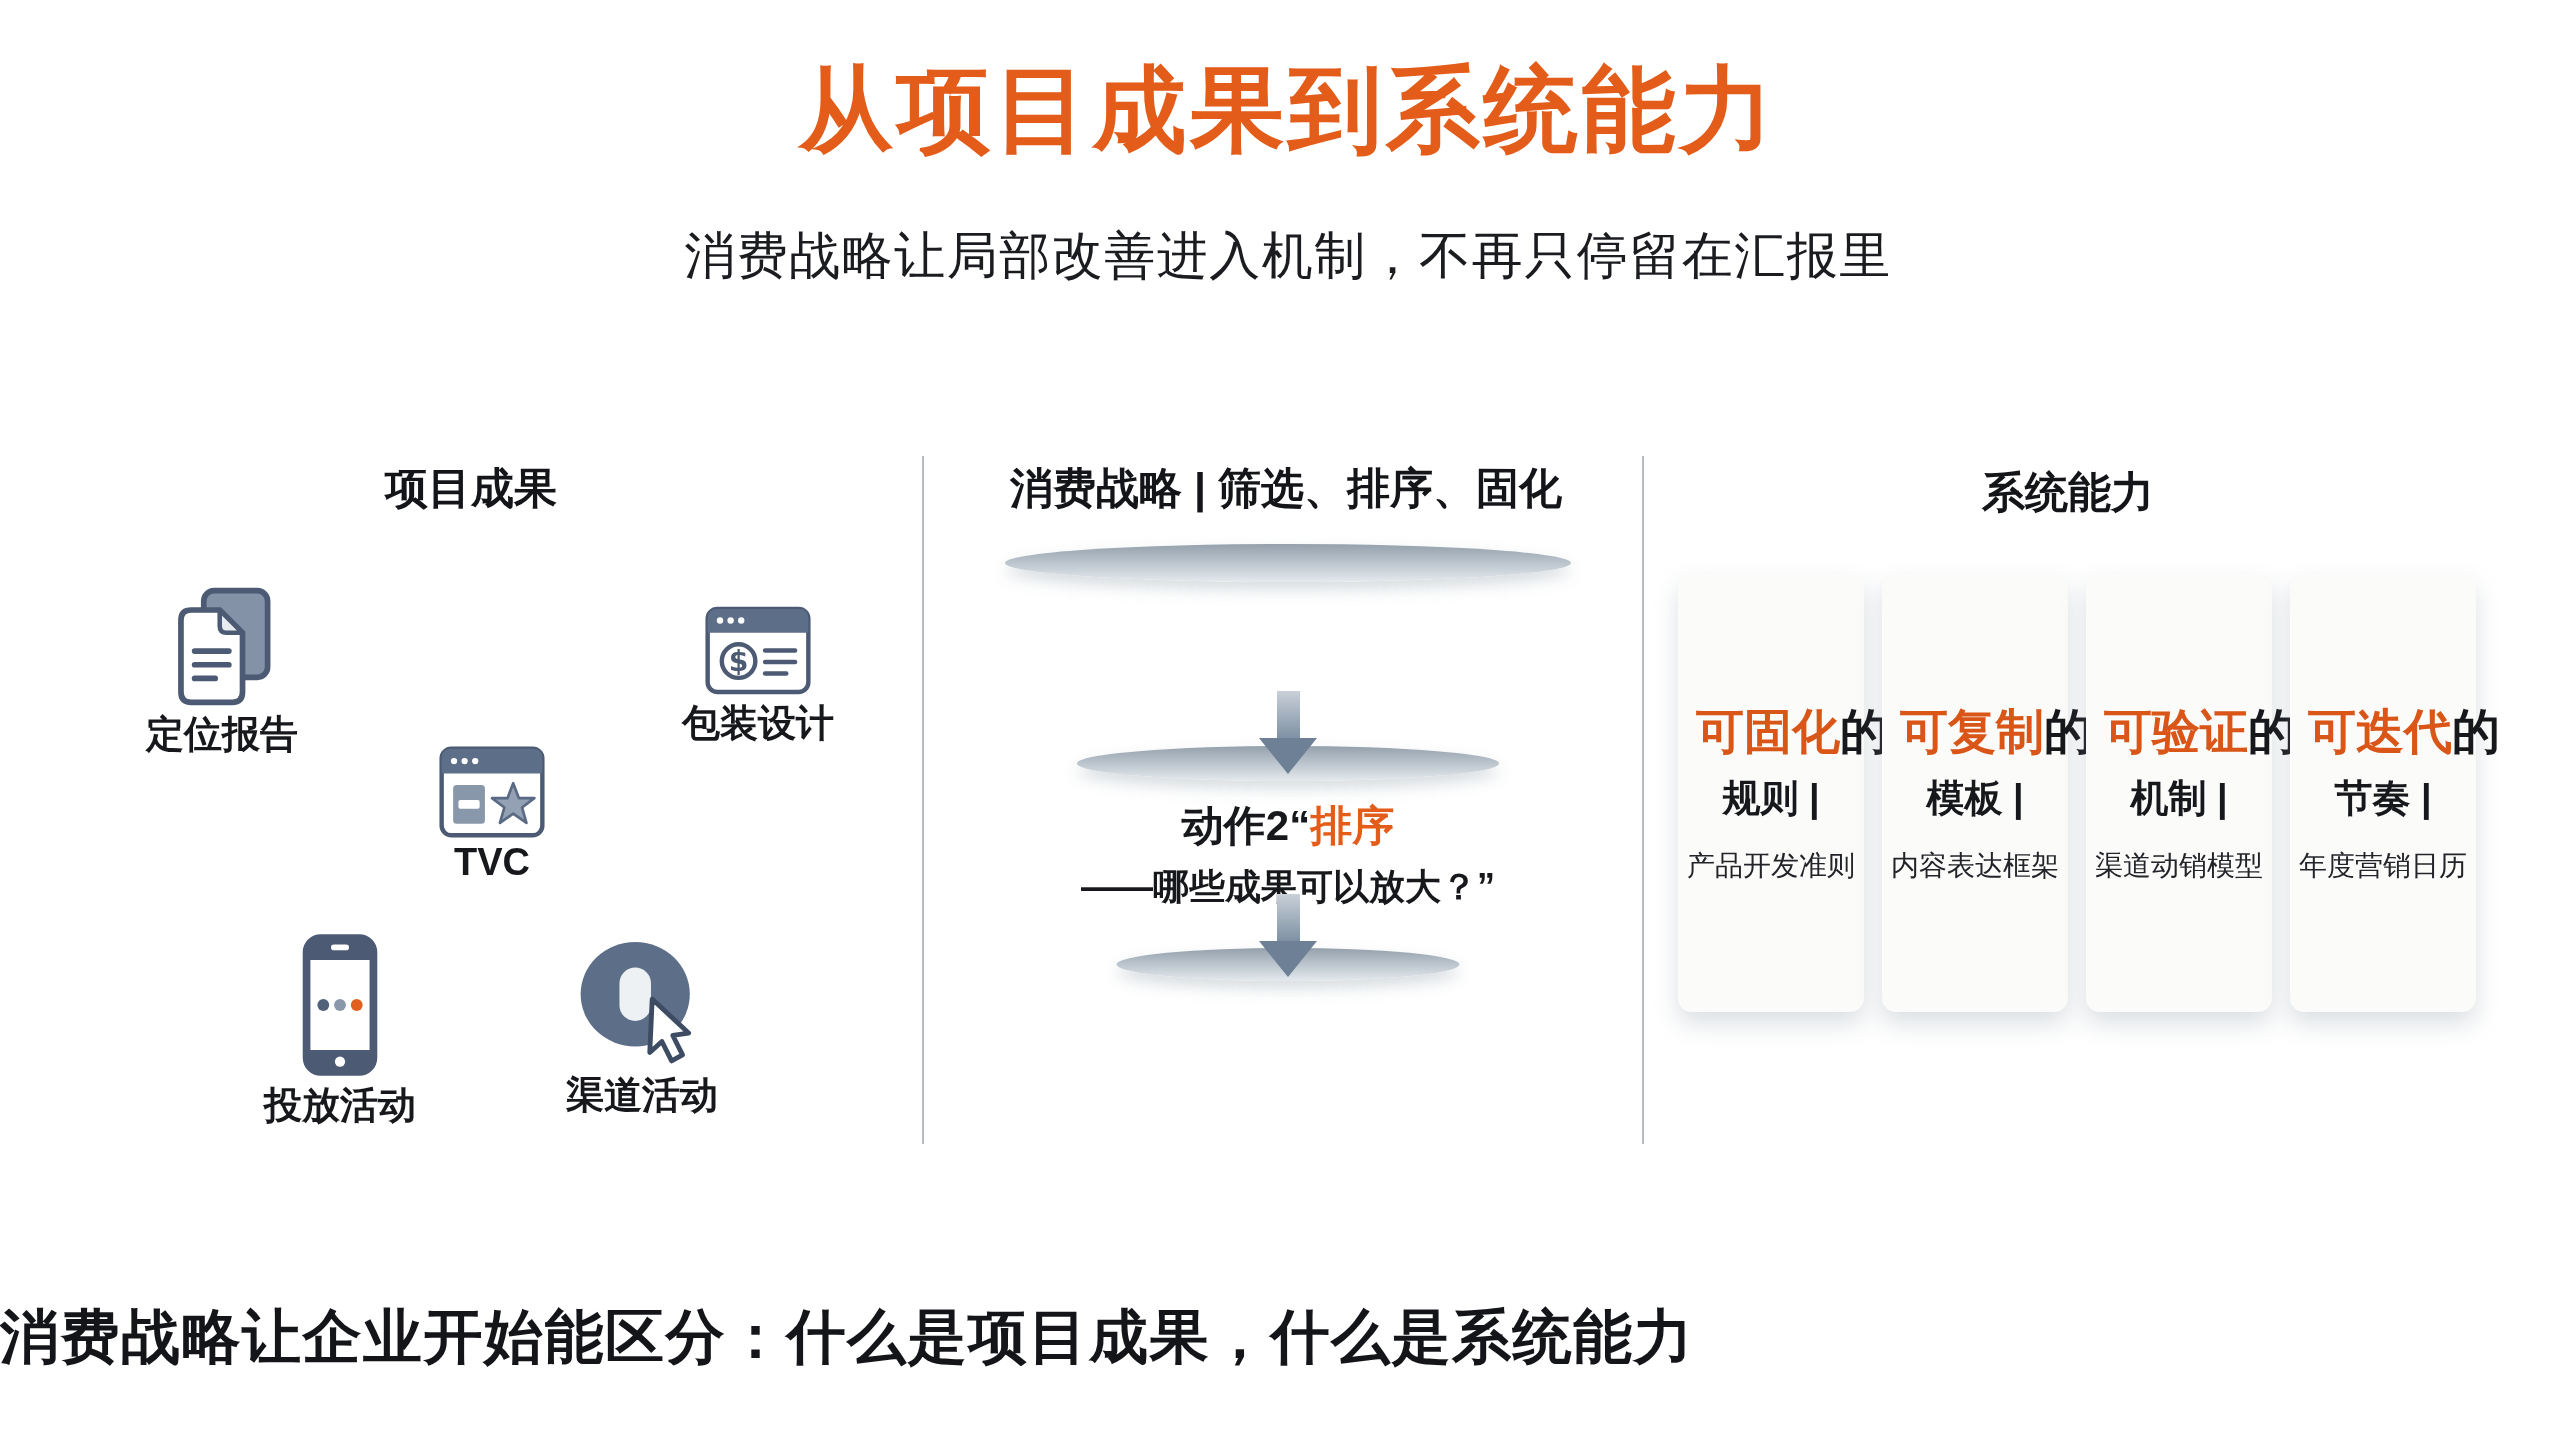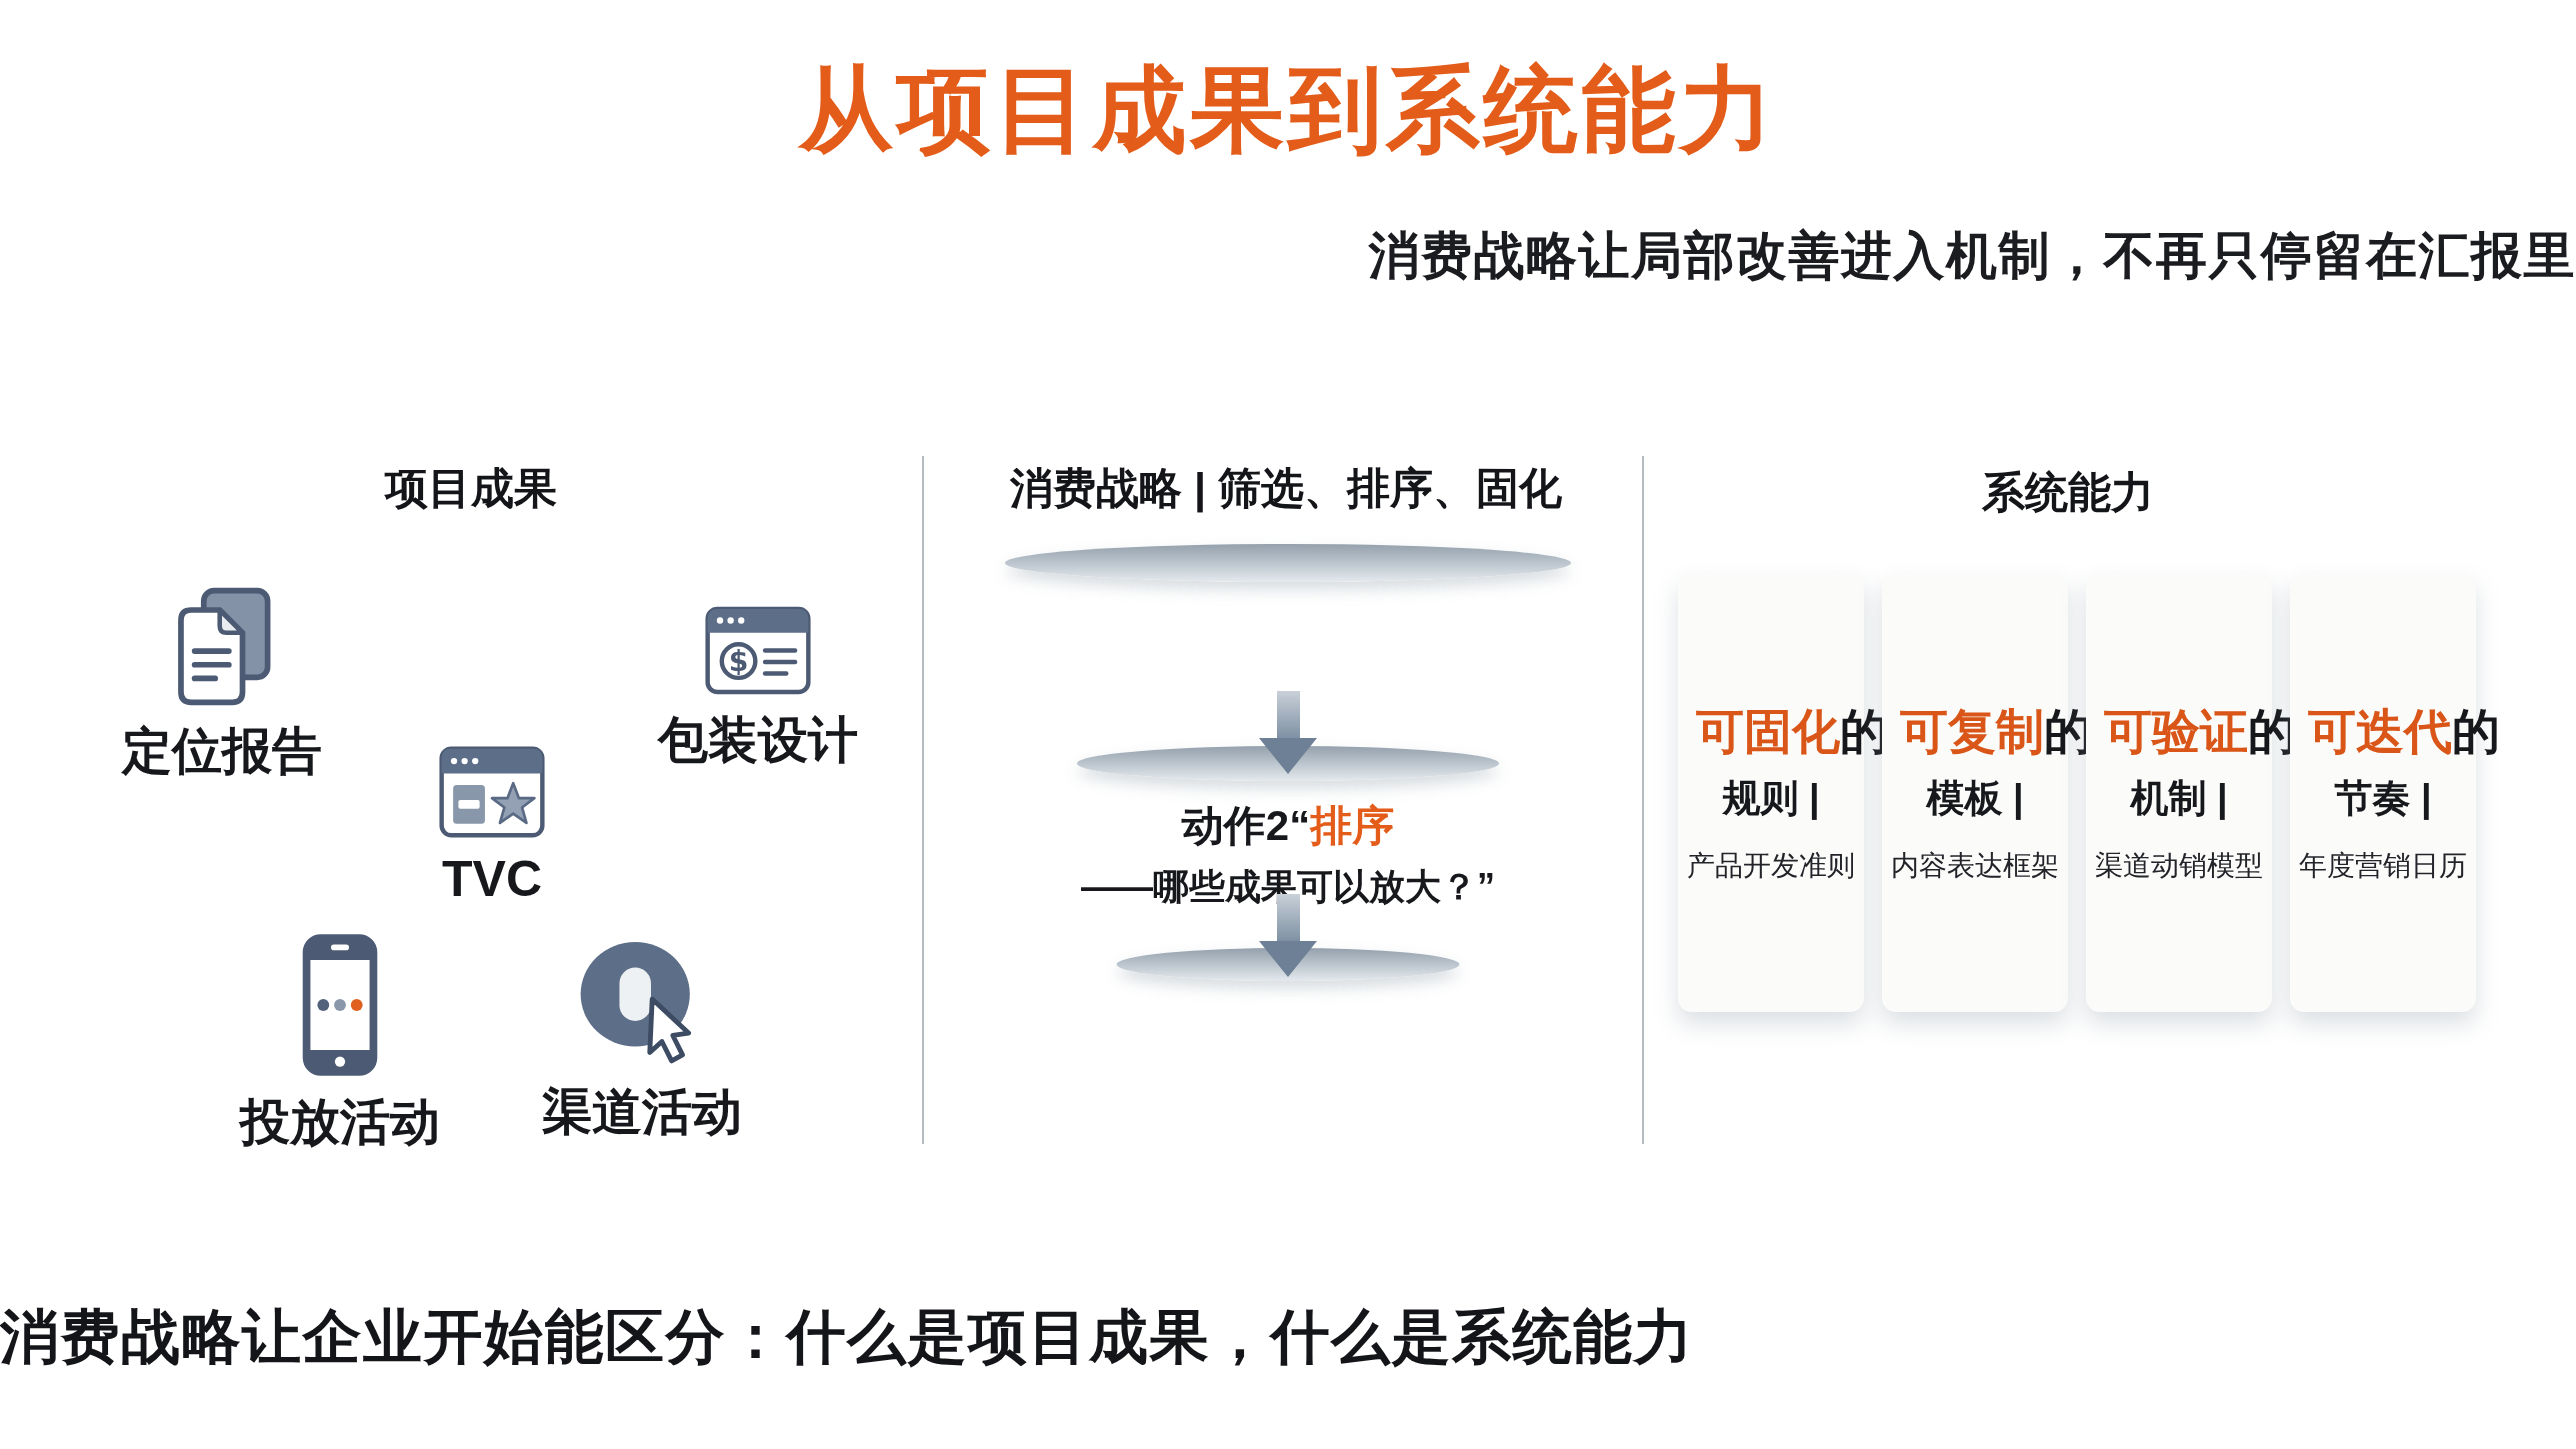--- a/index.html
+++ b/index.html
@@ -12,41 +12,41 @@
     overflow:hidden;
   }
   
   .title{
     position:absolute;top:47px;left:0;width:100%;
     text-align:center;font-size:94px;font-weight:800;
     color:#e35c19;letter-spacing:3.8px;white-space:nowrap;
   }
   .subtitle{
     position:absolute;top:222px;left:0;width:100%;
-    text-align:right;font-size:51px;font-weight:700;
+    text-align:center;font-size:51px;font-weight:400;
     color:#1b1c20;letter-spacing:1.5px;white-space:nowrap;
   }
   
   .col-heading{
     position:absolute;transform:translateX(-50%);
     font-size:43px;font-weight:700;white-space:nowrap;color:#141519;
   }
   .heading-left{left:471px;top:460px;}
   .heading-mid{left:1286px;top:460px;}
   .heading-right{left:2068px;top:464px;}
   .divider{position:absolute;width:2.3px;top:456px;height:688px;background:#b6bbc1;}
   .divider-1{left:922px;}
   .divider-2{left:1642px;}
   
   .item{
     position:absolute;transform:translateX(-50%);
     display:flex;flex-direction:column;align-items:center;
   }
   .item .label{
-    font-size:50px;font-weight:700;margin-top:12px;
+    font-size:38px;font-weight:700;margin-top:3px;
     white-space:nowrap;color:#17181c;
   }
   .item-positioning{left:222px;top:587px;}
   .item-packaging{left:758px;top:606px;}
   .item-tvc{left:492px;top:746px;}
   .item-ads{left:340px;top:933px;}
   .item-channel{left:642px;top:936px;}
   
   .disk{
     position:absolute;left:1288px;transform:translateX(-50%);

